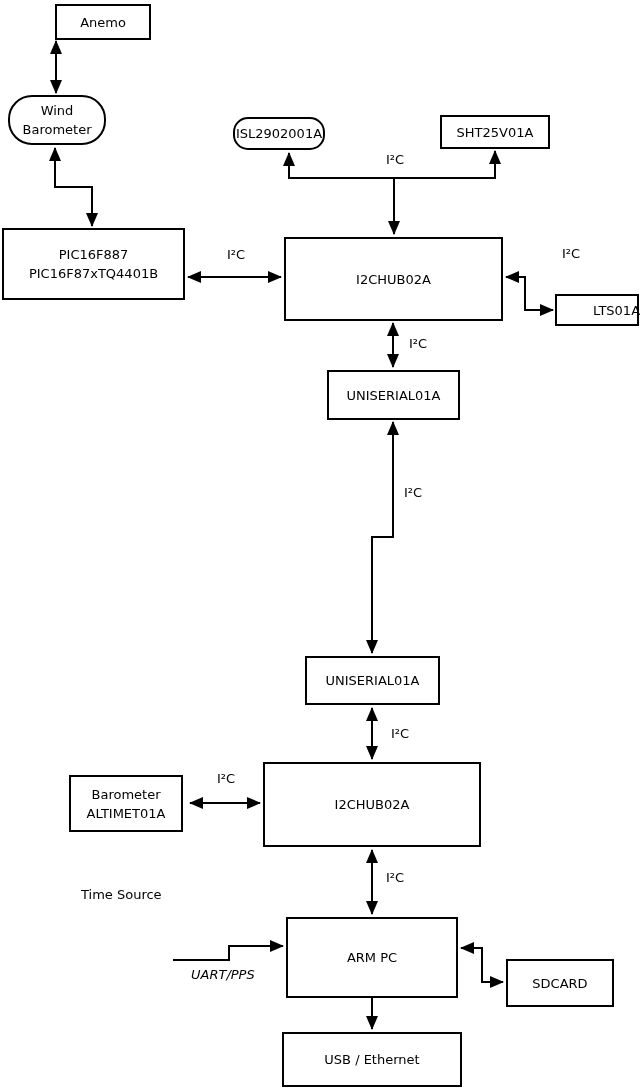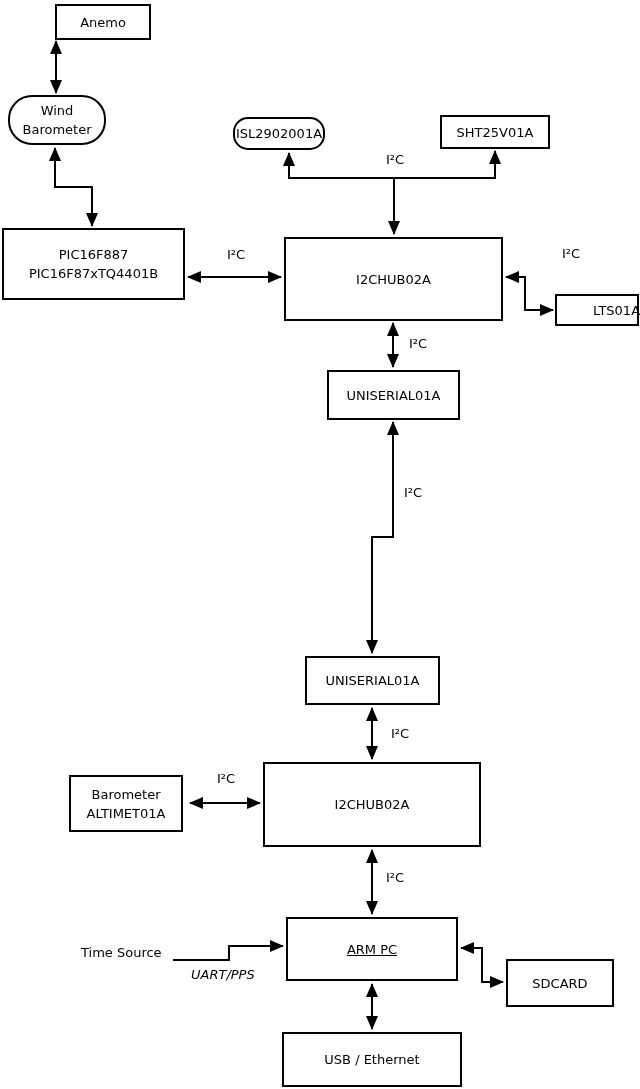--- a/index.html
+++ b/index.html
@@ -126,37 +126,37 @@
 
   <div class="node" style="left:69px;top:775px;width:114px;height:57px;">
     <span>Barometer</span>
     <span>ALTIMET01A</span>
   </div>
 
   <div class="node" style="left:263px;top:762px;width:218px;height:85px;">
     <span>I2CHUB02A</span>
   </div>
 
-  <div class="node" style="left:286px;top:917px;width:172px;height:64px;text-decoration:underline;">
+  <div class="node" style="left:286px;top:917px;width:172px;height:81px;">
     <span>ARM PC</span>
   </div>
 
 
   <div class="node" style="left:282px;top:1032px;width:180px;height:55px;">
     <span>USB / Ethernet</span>
   </div>
 
   <div class="node" style="left:506px;top:959px;width:108px;height:48px;">
     <span>SDCARD</span>
   </div>
 
   <span class="buslabel" style="left:386px;top:152px;">I²C</span>
   <span class="buslabel" style="left:227px;top:247px;">I²C</span>
   <span class="buslabel" style="left:562px;top:246px;">I²C</span>
   <span class="buslabel" style="left:409px;top:336px;">I²C</span>
   <span class="buslabel" style="left:404px;top:485px;">I²C</span>
   <span class="buslabel" style="left:391px;top:726px;">I²C</span>
   <span class="buslabel" style="left:217px;top:771px;">I²C</span>
   <span class="buslabel" style="left:386px;top:870px;">I²C</span>
-  <span class="buslabel" style="left:81px;top:945px;">Time Source</span>
+  <span class="buslabel" style="left:81px;top:887px;">Time Source</span>
   <span class="buslabel" style="left:191px;top:967px;font-style:italic;">UART/PPS</span>
 
 </div>
 
 </body></html>

